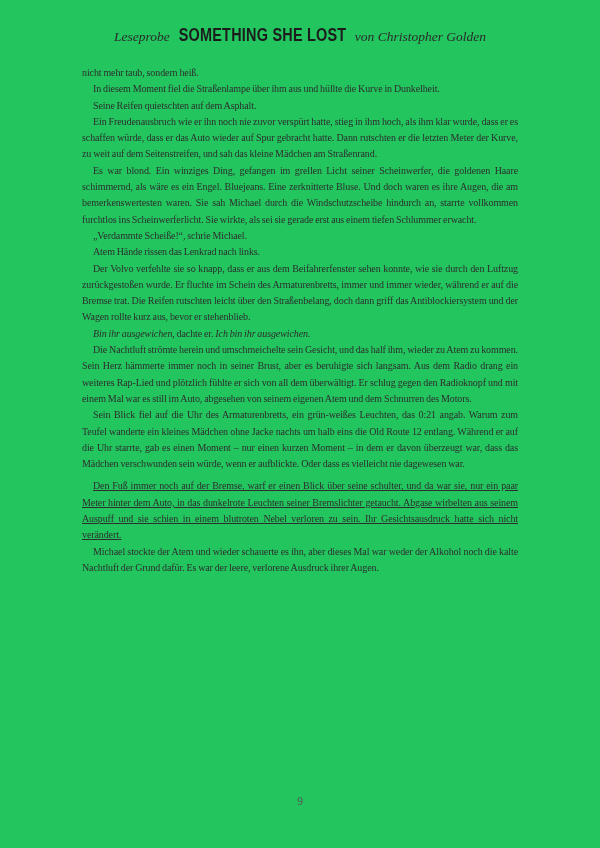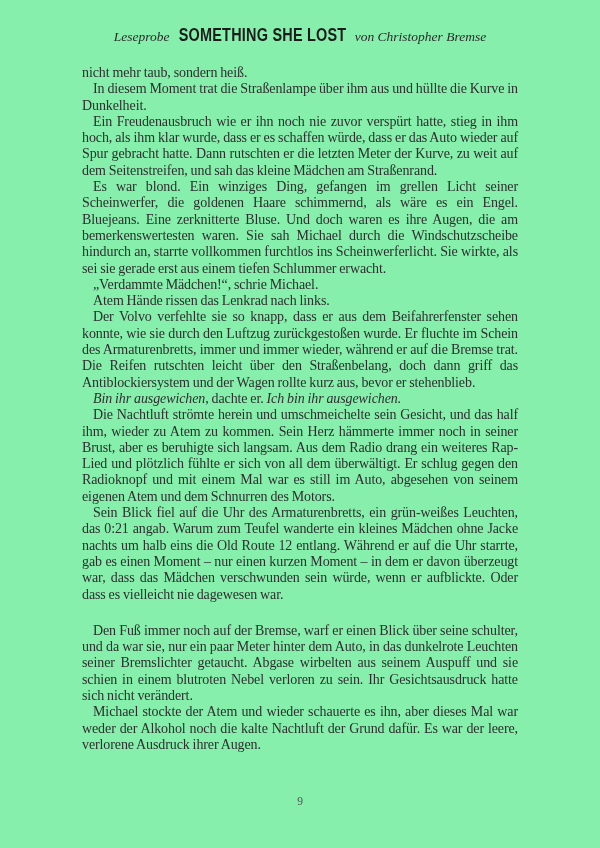--- a/index.html
+++ b/index.html
@@ -4,21 +4,21 @@
 <style>
   html, body {
     margin: 0;
     padding: 0;
     background: #ffffff;
   }
   .page {
     position: relative;
     width: 600px;
     height: 848px;
-    background: #86efac;
+    background: #22c55e;
     overflow: hidden;
     font-family: "Liberation Serif", serif;
     color: #2e2e2e;
   }
   .page-header {
     position: absolute;
     top: 24px;
     left: 0;
     right: 0;
     display: flex;
@@ -42,37 +42,38 @@
     color: #1c1c1c;
     display: inline-block;
     transform: scaleX(0.78);
     margin: 0 -23px;
   }
   .text-block {
     position: absolute;
     top: 65px;
     left: 82px;
     width: 436px;
-    font-size: 14px;
+    font-size: 10px;
     line-height: 16.3px;
     text-align: justify;
     letter-spacing: -0.1px;
     word-spacing: -0.5px;
     color: #2e2e2e;
     hyphens: none;
   }
   .text-block p {
     margin: 0;
     padding: 0;
   }
   .text-block p.indent {
     text-indent: 11px;
   }
   .text-block p.scene-break {
-    margin-top: 20px;
+    margin-top: 6px;
+    text-decoration: underline;
   }
   .text-block em {
   }
   .page-number {
     position: absolute;
     top: 795px;
     left: 0;
     right: 0;
     text-align: center;
     font-size: 11.5px;
@@ -81,30 +82,31 @@
   }
 </style>
 </head>
 <body>
 
 <div class="page">
 
   <header class="page-header">
     <span class="kicker">Leseprobe</span>
     <span class="book-title">SOMETHING SHE LOST</span>
-    <span class="byline">von Christopher Bremse</span>
+    <span class="byline">von Christopher Golden</span>
   </header>
 
   <main class="text-block">
 
   <p><span>nicht mehr taub, sondern heiß.</span></p>
-      <p class="indent"><span>In diesem Moment trat die Straßenlampe über ihm aus und hüllte die Kurve in Dunkelheit.</span></p>
+      <p class="indent"><span>In diesem Moment fiel die Straßenlampe über ihm aus und hüllte die Kurve in Dunkelheit.</span></p>
+      <p class="indent"><span>Seine Reifen quietschten auf dem Asphalt.</span></p>
       <p class="indent"><span>Ein Freudenausbruch wie er ihn noch nie zuvor verspürt hatte, stieg in ihm hoch, als ihm klar wurde, dass er es schaffen würde, dass er das Auto wieder auf Spur gebracht hatte. Dann rutschten er die letzten Meter der Kurve, zu weit auf dem Seitenstreifen, und sah das kleine Mädchen am Straßenrand.</span></p>
       <p class="indent"><span>Es war blond. Ein winziges Ding, gefangen im grellen Licht seiner Scheinwerfer, die goldenen Haare schimmernd, als wäre es ein Engel. Bluejeans. Eine zerknitterte Bluse. Und doch waren es ihre Augen, die am bemerkenswertesten waren. Sie sah Michael durch die Windschutzscheibe hindurch an, starrte vollkommen furchtlos ins Scheinwerferlicht. Sie wirkte, als sei sie gerade erst aus einem tiefen Schlummer erwacht.</span></p>
-      <p class="indent"><span>„Verdammte Mädchen!“, schrie Michael.</span></p>
+      <p class="indent"><span>„Verdammte Scheiße!“, schrie Michael.</span></p>
       <p class="indent"><span>Atem Hände rissen das Lenkrad nach links.</span></p>
       <p class="indent"><span>Der Volvo verfehlte sie so knapp, dass er aus dem Beifahrerfenster sehen konnte, wie sie durch den Luftzug zurückgestoßen wurde. Er fluchte im Schein des Armaturenbretts, immer und immer wieder, während er auf die Bremse trat. Die Reifen rutschten leicht über den Straßenbelang, doch dann griff das Antiblockiersystem und der Wagen rollte kurz aus, bevor er stehenblieb.</span></p>
       <p class="indent"><em>Bin ihr ausgewichen</em><span>, dachte er. </span><em>Ich bin ihr ausgewichen.</em></p>
       <p class="indent"><span>Die Nachtluft strömte herein und umschmeichelte sein Gesicht, und das half ihm, wieder zu Atem zu kommen. Sein Herz hämmerte immer noch in seiner Brust, aber es beruhigte sich langsam. Aus dem Radio drang ein weiteres Rap-Lied und plötzlich fühlte er sich von all dem überwältigt. Er schlug gegen den Radioknopf und mit einem Mal war es still im Auto, abgesehen von seinem eigenen Atem und dem Schnurren des Motors.</span></p>
       <p class="indent"><span>Sein Blick fiel auf die Uhr des Armaturenbretts, ein grün-weißes Leuchten, das 0:21 angab. Warum zum Teufel wanderte ein kleines Mädchen ohne Jacke nachts um halb eins die Old Route 12 entlang. Während er auf die Uhr starrte, gab es einen Moment – nur einen kurzen Moment – in dem er davon überzeugt war, dass das Mädchen verschwunden sein würde, wenn er aufblickte. Oder dass es vielleicht nie dagewesen war.</span></p>
       <p class="indent scene-break"><span>Den Fuß immer noch auf der Bremse, warf er einen Blick über seine schulter, und da war sie, nur ein paar Meter hinter dem Auto, in das dunkelrote Leuchten seiner Bremslichter getaucht. Abgase wirbelten aus seinem Auspuff und sie schien in einem blutroten Nebel verloren zu sein. Ihr Gesichtsausdruck hatte sich nicht verändert.</span></p>
       <p class="indent"><span>Michael stockte der Atem und wieder schauerte es ihn, aber dieses Mal war weder der Alkohol noch die kalte Nachtluft der Grund dafür. Es war der leere, verlorene Ausdruck ihrer Augen.</span></p>
     </main>
 
   <footer class="page-number">9</footer>

